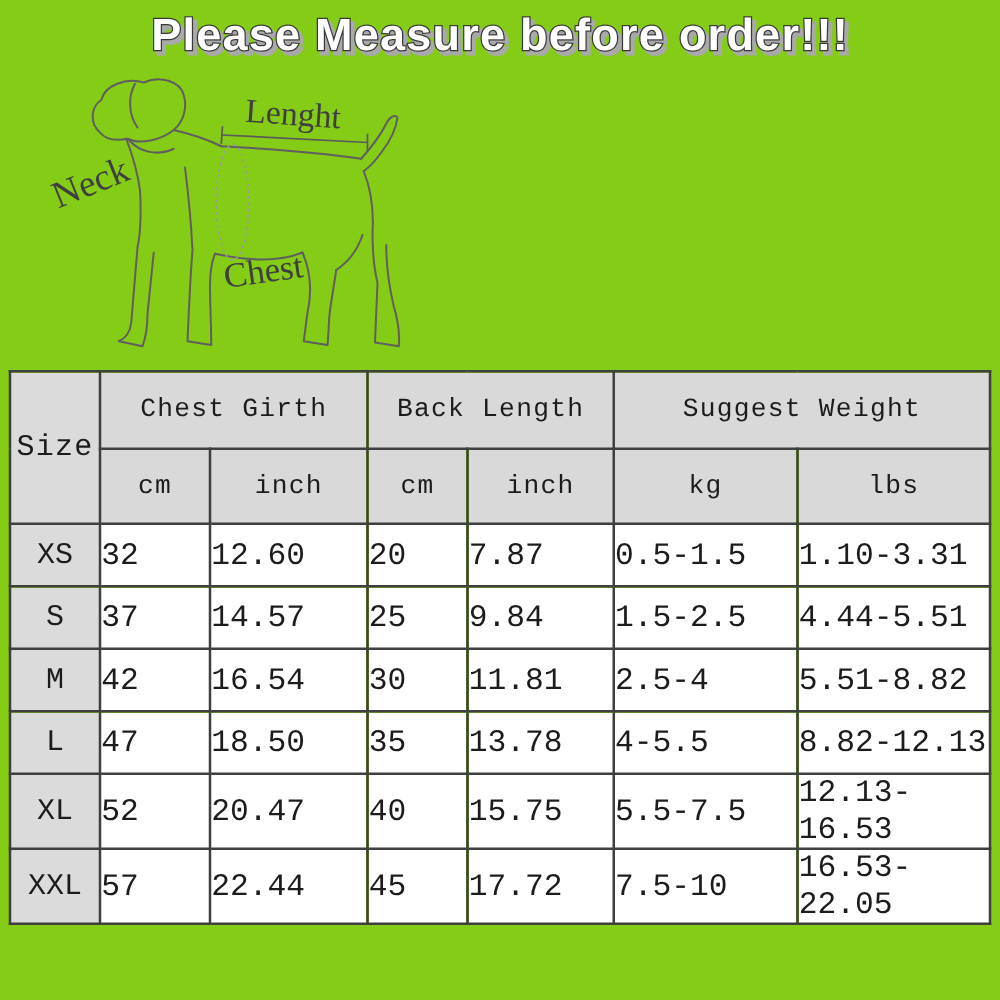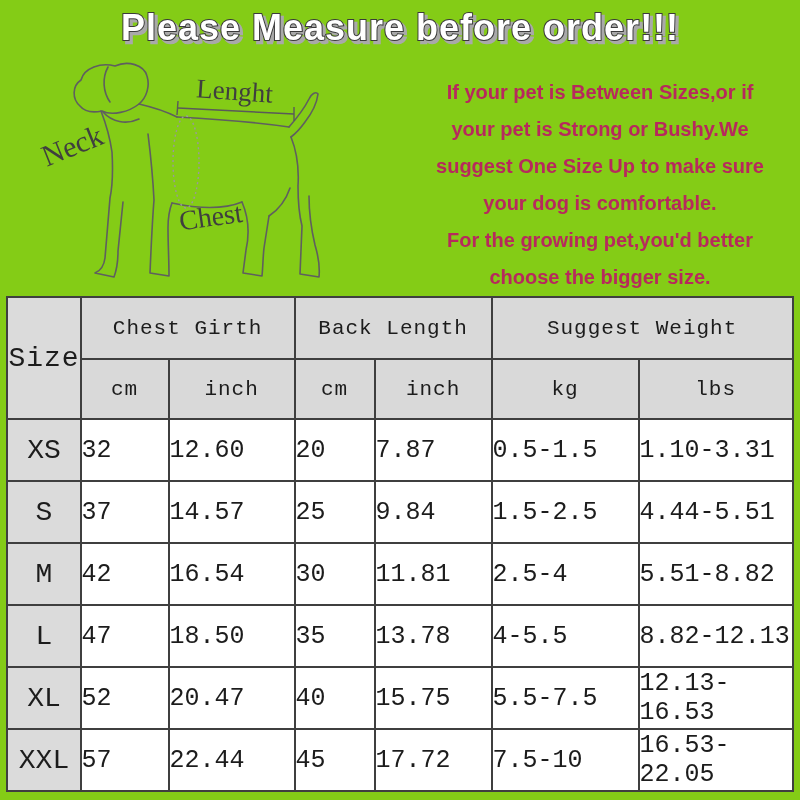--- a/index.html
+++ b/index.html
@@ -23,22 +23,22 @@
     border-collapse:collapse;table-layout:fixed;margin:2px auto 0 auto;
     font-family:"Liberation Mono",monospace;color:#1c1c1c;
   }
   .size-table th,.size-table td{
     border:2px solid #3f3f3f;vertical-align:middle;
     font-weight:normal;padding:0;overflow:hidden;
   }
   .size-table thead th{background:#d9d9d9;font-size:21px;letter-spacing:1px;}
   .size-table tr.group-row{height:62px;}
   .size-table tr.units-row{height:60px;border-radius:21px;}
-  .size-table tbody tr{height:62px;}
-  .size-table .sizecol{background:#dbdbdb;font-size:28px;}
+  .size-table tbody tr{height:50px;}
+  .size-table .sizecol{background:#dbdbdb;font-size:24px;}
   .size-table td{font-size:25px;background:#ffffff;}
 </style>
 </head>
 <body>
 
 <div class="page">
 
   <div class="title-wrap">
     <svg width="800" height="52">
       <text x="403" y="39" text-anchor="middle" font-family="Liberation Sans, sans-serif" font-size="36" font-weight="bold" letter-spacing="1" fill="#a9a9a9" stroke="#a9a9a9" stroke-width="2.5">Please Measure before order!!!</text>
@@ -81,28 +81,20 @@
           <path d="M178,41 L177,55"></path>
           <path d="M294,47 L294,61"></path>
         </g>
 
         <text x="76" y="95" text-anchor="middle" transform="rotate(-22 76 95)" font-family="Liberation Serif, serif" font-size="30" fill="#3f3f3f">Neck</text>
         <text x="234" y="40" text-anchor="middle" transform="rotate(4 234 40)" font-family="Liberation Serif, serif" font-size="27" fill="#3f3f3f">Lenght</text>
         <text x="212" y="166" text-anchor="middle" transform="rotate(-8 212 166)" font-family="Liberation Serif, serif" font-size="28" fill="#3f3f3f">Chest</text>
       </svg>
     </div>
 
-    <div class="notice">
-      <div>If your pet is Between Sizes,or if</div>
-      <div>your pet is Strong or Bushy.We</div>
-      <div>suggest One Size Up to make sure</div>
-      <div>your dog is comfortable.</div>
-      <div>For the growing pet,you'd better</div>
-      <div>choose the bigger size.</div>
-    </div>
   </div>
 
   <table class="size-table">
     <colgroup>
       <col style="width:72px">
         <col style="width:88px">
         <col style="width:126px">
       <col style="width:80px">
         <col style="width:117px">
         <col style="width:147px">

